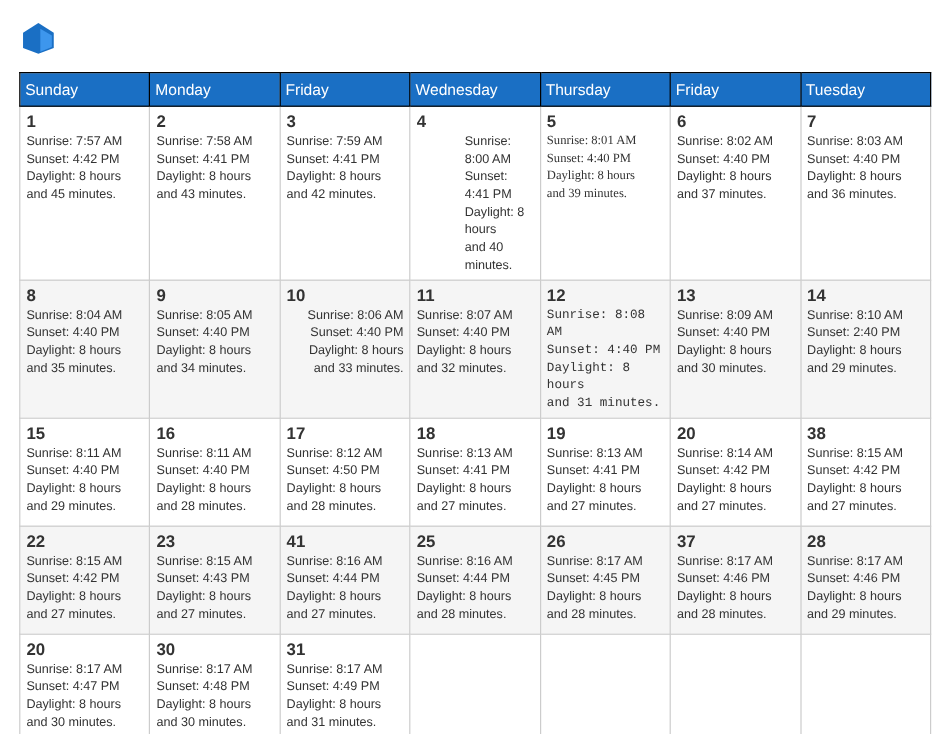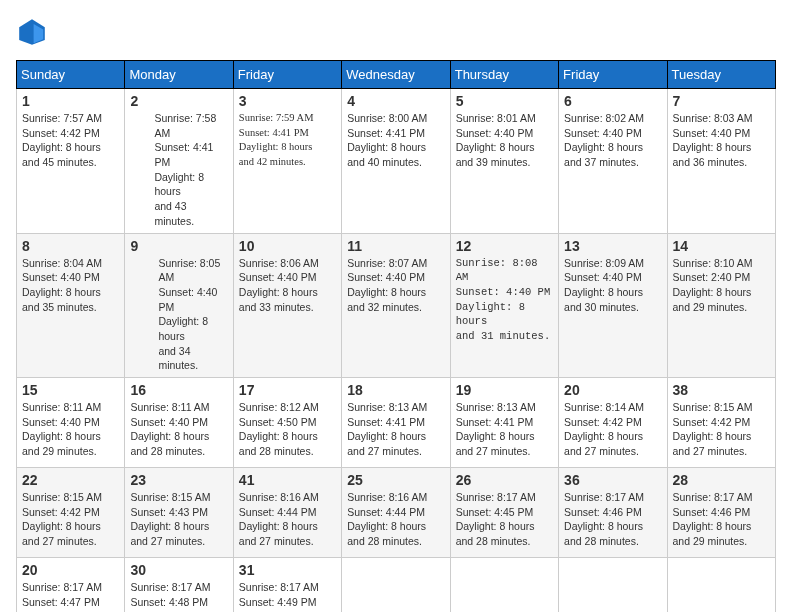--- a/index.html
+++ b/index.html
@@ -116,42 +116,42 @@
   <tr>
         <td>
           <span class="day-num">1</span>
           <div class="day-info" style="white-space: pre-line;">Sunrise: 7:57 AM
 Sunset: 4:42 PM
 Daylight: 8 hours
 and 45 minutes.</div>
         </td>
         <td>
           <span class="day-num">2</span>
-          <div class="day-info" style="white-space: pre-line; margin-left: 24px;">Sunrise: 7:58 AM
+          <div class="day-info" style="white-space: pre-line;">Sunrise: 7:58 AM
 Sunset: 4:41 PM
 Daylight: 8 hours
 and 43 minutes.</div>
         </td>
         <td>
           <span class="day-num">3</span>
-          <div class="day-info" style="white-space: pre-line; font-family: Liberation Serif, serif;">Sunrise: 7:59 AM
+          <div class="day-info" style="white-space: pre-line;">Sunrise: 7:59 AM
 Sunset: 4:41 PM
 Daylight: 8 hours
 and 42 minutes.</div>
         </td>
         <td>
           <span class="day-num">4</span>
-          <div class="day-info" style="white-space: pre-line;">Sunrise: 8:00 AM
+          <div class="day-info" style="white-space: pre-line; margin-left: 40px;">Sunrise: 8:00 AM
 Sunset: 4:41 PM
 Daylight: 8 hours
 and 40 minutes.</div>
         </td>
         <td>
           <span class="day-num">5</span>
-          <div class="day-info" style="white-space: pre-line;">Sunrise: 8:01 AM
+          <div class="day-info" style="white-space: pre-line; font-family: Liberation Serif, serif;">Sunrise: 8:01 AM
 Sunset: 4:40 PM
 Daylight: 8 hours
 and 39 minutes.</div>
         </td>
         <td>
           <span class="day-num">6</span>
           <div class="day-info" style="white-space: pre-line;">Sunrise: 8:02 AM
 Sunset: 4:40 PM
 Daylight: 8 hours
 and 37 minutes.</div>
@@ -167,28 +167,28 @@
       <tr>
         <td>
           <span class="day-num">8</span>
           <div class="day-info" style="white-space: pre-line;">Sunrise: 8:04 AM
 Sunset: 4:40 PM
 Daylight: 8 hours
 and 35 minutes.</div>
         </td>
         <td>
           <span class="day-num">9</span>
-          <div class="day-info" style="white-space: pre-line; margin-left: 28px;">Sunrise: 8:05 AM
+          <div class="day-info" style="white-space: pre-line;">Sunrise: 8:05 AM
 Sunset: 4:40 PM
 Daylight: 8 hours
 and 34 minutes.</div>
         </td>
         <td>
           <span class="day-num">10</span>
-          <div class="day-info" style="white-space: pre-line;">Sunrise: 8:06 AM
+          <div class="day-info" style="white-space: pre-line; text-align: right;">Sunrise: 8:06 AM
 Sunset: 4:40 PM
 Daylight: 8 hours
 and 33 minutes.</div>
         </td>
         <td>
           <span class="day-num">11</span>
           <div class="day-info" style="white-space: pre-line;">Sunrise: 8:07 AM
 Sunset: 4:40 PM
 Daylight: 8 hours
 and 32 minutes.</div>
@@ -296,21 +296,21 @@
 and 28 minutes.</div>
         </td>
         <td>
           <span class="day-num">26</span>
           <div class="day-info" style="white-space: pre-line;">Sunrise: 8:17 AM
 Sunset: 4:45 PM
 Daylight: 8 hours
 and 28 minutes.</div>
         </td>
         <td>
-          <span class="day-num">36</span>
+          <span class="day-num">37</span>
           <div class="day-info" style="white-space: pre-line;">Sunrise: 8:17 AM
 Sunset: 4:46 PM
 Daylight: 8 hours
 and 28 minutes.</div>
         </td>
         <td>
           <span class="day-num">28</span>
           <div class="day-info" style="white-space: pre-line;">Sunrise: 8:17 AM
 Sunset: 4:46 PM
 Daylight: 8 hours

